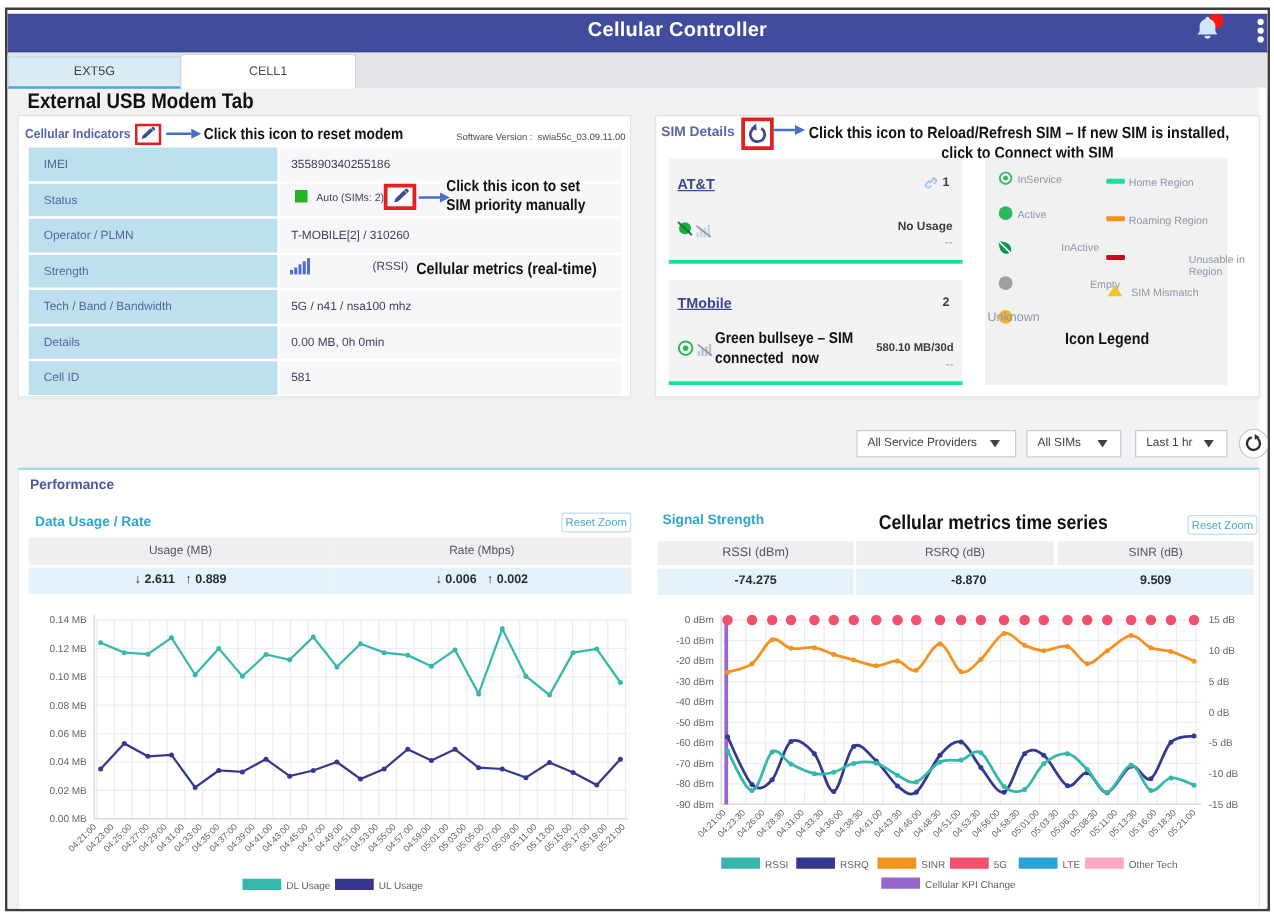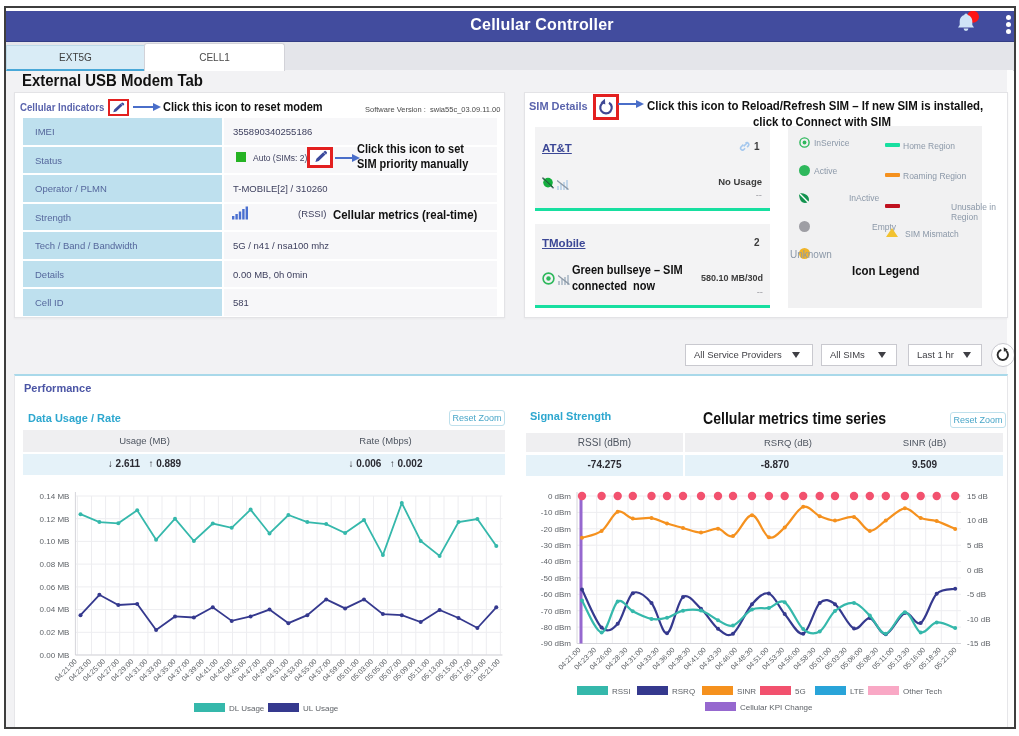--- a/index.html
+++ b/index.html
@@ -217,21 +217,21 @@
 <div class="abs" style="left:443px;top:402px;width:54px;height:14px;border:1px solid #bfe0ec;border-radius:3px;background:#fff;text-align:center;line-height:14px;font-size:9px;color:#49a6c8;">Reset Zoom</div>
 <div class="abs" style="left:17px;top:422px;width:243px;height:22px;background:#efeff1;text-align:center;line-height:22px;font-size:9.5px;color:#4e5560;">Usage (MB)</div>
 <div class="abs" style="left:260px;top:422px;width:239px;height:22px;background:#efeff1;text-align:center;line-height:22px;font-size:9.5px;color:#4e5560;">Rate (Mbps)</div>
 <div class="abs" style="left:17px;top:446px;width:243px;height:21px;background:#e5f2f9;text-align:center;line-height:19px;font-size:10px;font-weight:bold;color:#2b2b33;">↓ 2.611&nbsp;&nbsp;&nbsp;↑ 0.889</div>
 <div class="abs" style="left:260px;top:446px;width:239px;height:21px;background:#e5f2f9;text-align:center;line-height:19px;font-size:10px;font-weight:bold;color:#2b2b33;">↓ 0.006&nbsp;&nbsp;&nbsp;↑ 0.002</div>
 
 <div class="abs" style="left:524px;top:402px;font-size:11px;font-weight:bold;color:#2da7cf;">Signal Strength</div>
 <div class="ann" style="left:697px;top:402px;font-size:16px;">Cellular metrics time series</div>
 <div class="abs" style="left:944px;top:404px;width:54px;height:14px;border:1px solid #bfe0ec;border-radius:3px;background:#fff;text-align:center;line-height:14px;font-size:9px;color:#49a6c8;">Reset Zoom</div>
 <div class="abs" style="left:520px;top:425px;width:157px;height:19px;background:#efeff1;text-align:center;line-height:19px;font-size:10px;color:#4e5560;">RSSI (dBm)</div>
-<div class="abs" style="left:679px;top:425px;width:158px;height:19px;background:#efeff1;text-align:center;line-height:19px;font-size:9.5px;color:#4e5560;padding-left:24px;">RSRQ (dB)</div>
+<div class="abs" style="left:679px;top:425px;width:158px;height:19px;background:#efeff1;text-align:center;line-height:19px;font-size:9.5px;color:#4e5560;">RSRQ (dB)</div>
 <div class="abs" style="left:840px;top:425px;width:157px;height:19px;background:#efeff1;text-align:center;line-height:19px;font-size:9.5px;color:#4e5560;">SINR (dB)</div>
 <div class="abs" style="left:520px;top:447px;width:157px;height:21px;background:#e5f2f9;text-align:center;line-height:19px;font-size:10px;font-weight:bold;color:#2b2b33;">-74.275</div>
 <div class="abs" style="left:679px;top:447px;width:180px;height:21px;background:#e5f2f9;text-align:center;line-height:19px;font-size:10px;font-weight:bold;color:#2b2b33;">-8.870</div>
 <div class="abs" style="left:840px;top:447px;width:157px;height:21px;background:#e5f2f9;text-align:center;line-height:19px;font-size:10px;font-weight:bold;color:#2b2b33;">9.509</div>
 </div>
 
 <svg width="1019" height="736" viewBox="0 0 1019 736" style="position:absolute;left:0;top:0">
 <line x1="75.4" y1="496.0" x2="502.4" y2="496.0" stroke="#ededf0" stroke-width="1"></line>
 <line x1="75.4" y1="518.7" x2="502.4" y2="518.7" stroke="#ededf0" stroke-width="1"></line>
 <line x1="75.4" y1="541.4" x2="502.4" y2="541.4" stroke="#ededf0" stroke-width="1"></line>

